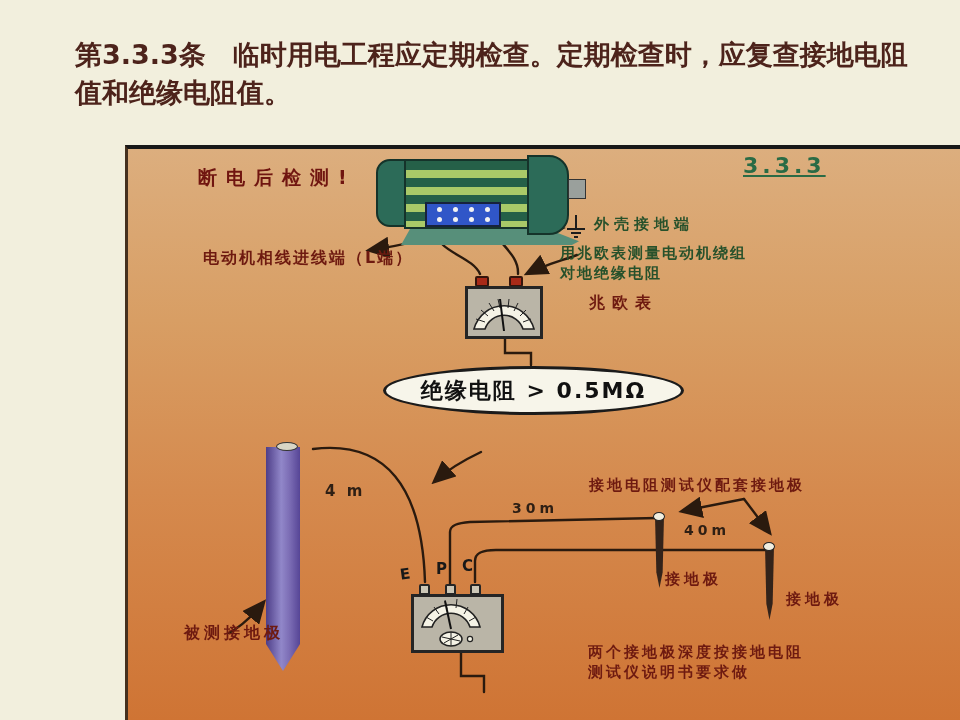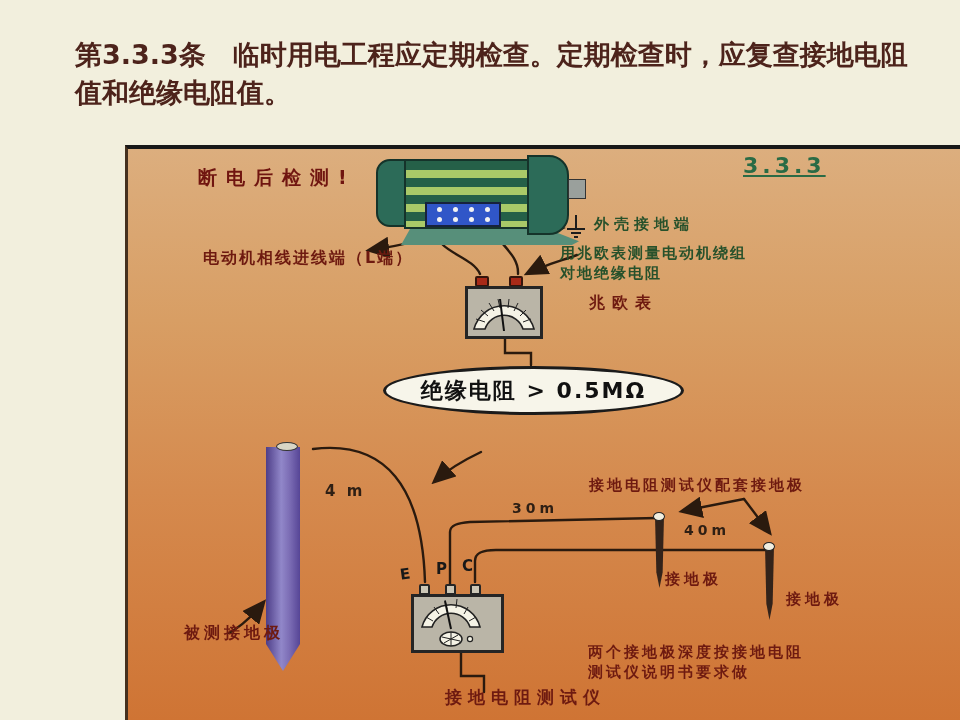--- a/index.html
+++ b/index.html
@@ -199,18 +199,17 @@
             <line x1="62" y1="20" x2="55" y2="24"></line>
         </g>
         <line x1="37" y1="32" x2="31" y2="4" stroke="#111" stroke-width="2"></line>
         <ellipse cx="37" cy="42" rx="11" ry="7" fill="#f5f3e6" stroke="#222" stroke-width="1.5"></ellipse>
         <line x1="28" y1="40" x2="46" y2="44" stroke="#222" stroke-width="1"></line>
         <line x1="30" y1="46" x2="44" y2="38" stroke="#222" stroke-width="1"></line>
         <line x1="37" y1="35" x2="37" y2="49" stroke="#222" stroke-width="1"></line>
         <circle cx="56" cy="42" r="2.6" fill="#f5f3e6" stroke="#222" stroke-width="1.2"></circle>
       </svg>
     </div>
-    <div class="lbl red" style="left:277px;top:537px;font-size:17px;letter-spacing:6px;">接地电阻测试仪</div>
 
     <div class="lbl red" style="left:420px;top:493px;font-size:15px;letter-spacing:3px;line-height:1.35;"><span>两个接地极深度按接地电阻</span><br><span>测试仪说明书要求做</span></div>
 
   </div>
 </div>
 
 </body></html>

